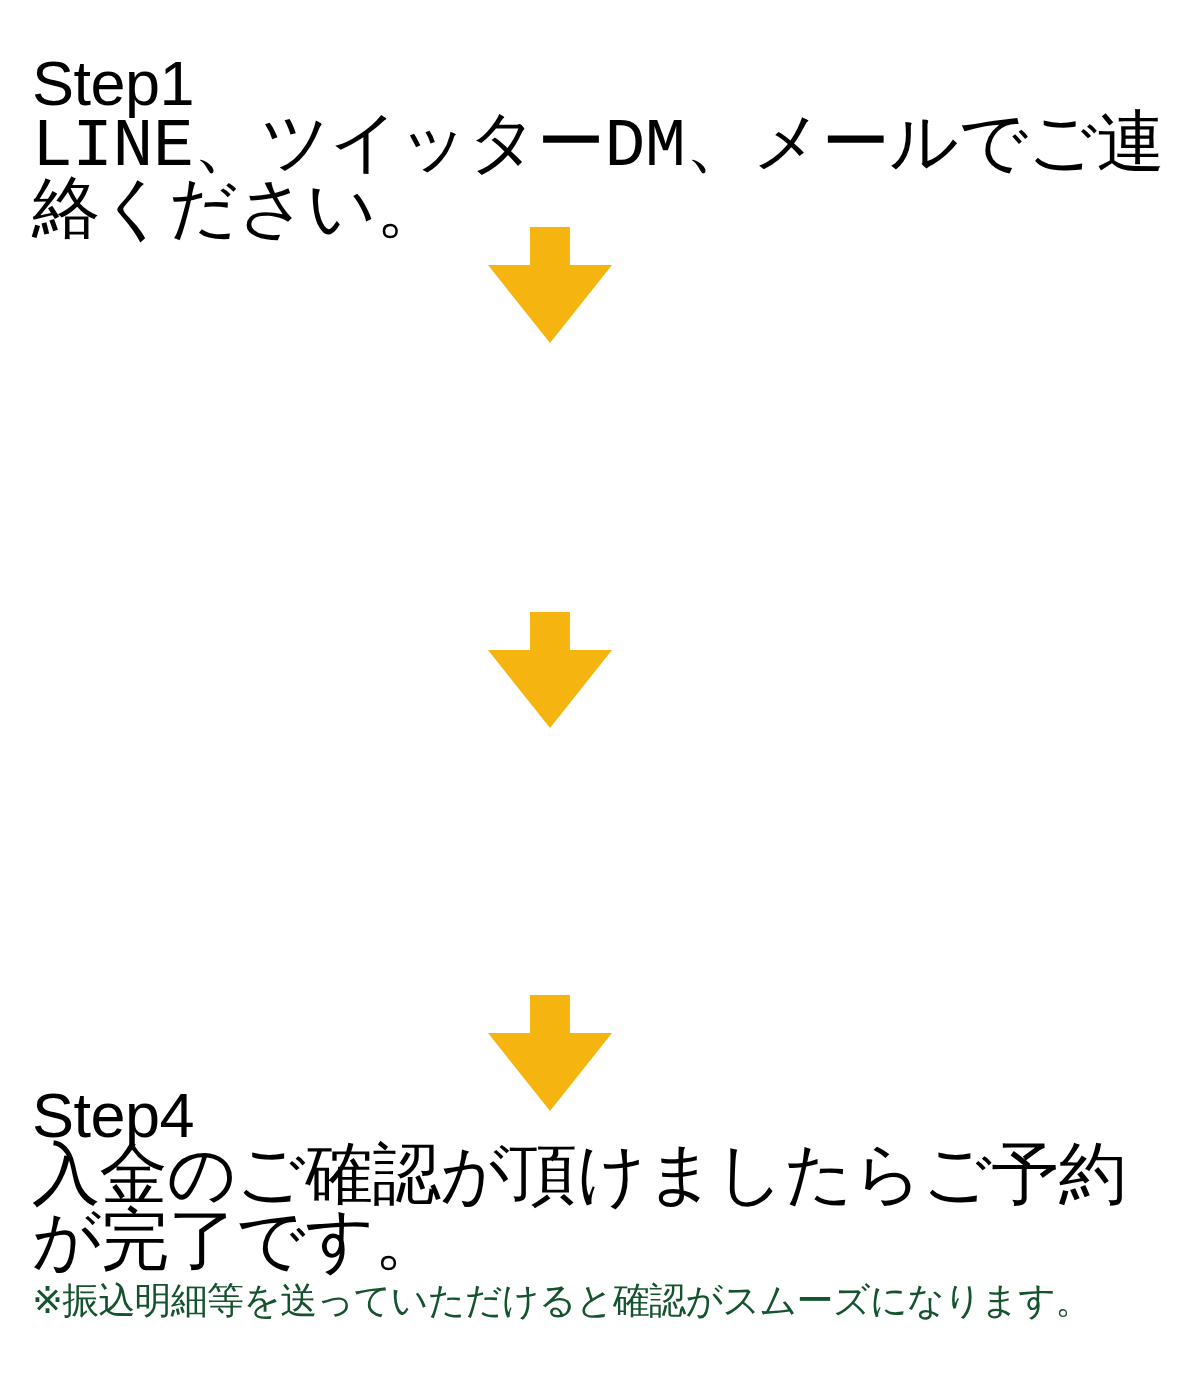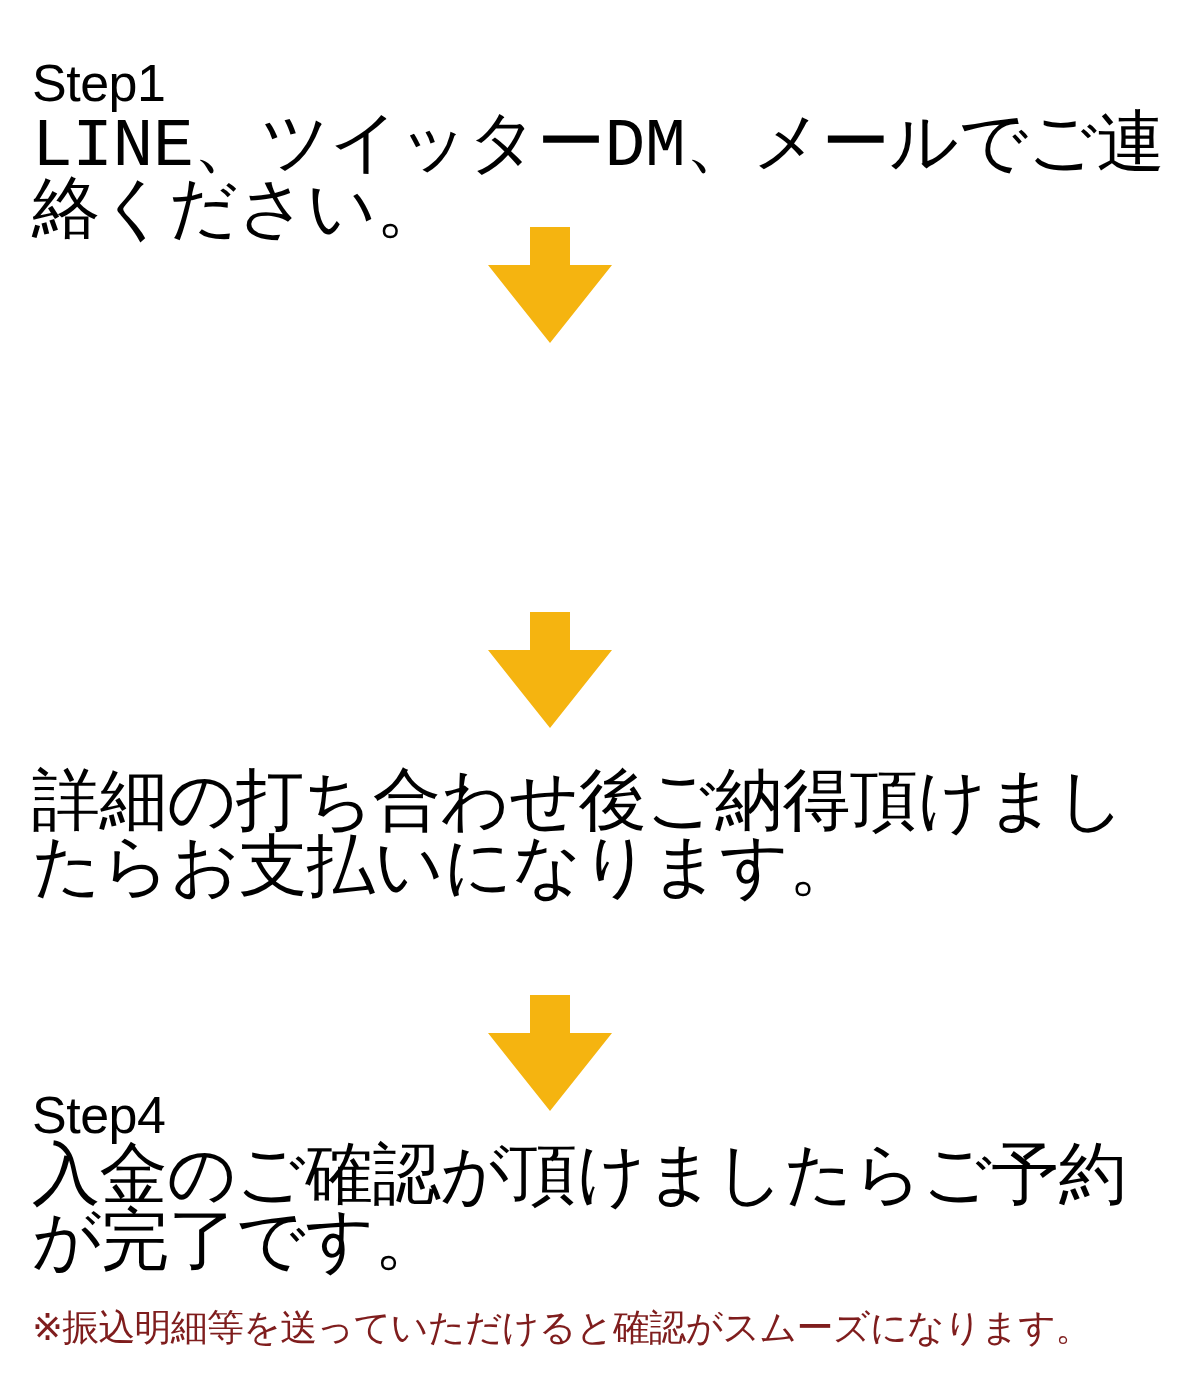--- a/index.html
+++ b/index.html
@@ -28,21 +28,21 @@
     padding: 0;
   }
 
   .step-block {
     position: absolute;
     left: 32px;
     width: 1140px;
   }
 
   .step-heading {
-    font-size: 52px;
+    font-size: 63px;
     line-height: 62px;
     font-weight: 400;
     letter-spacing: -0.5px;
     color: #000000;
     white-space: nowrap;
   }
 
   .step-body {
     font-size: 68px;
     line-height: 66px;
@@ -50,23 +50,22 @@
     letter-spacing: -0.5px;
     color: #000000;
     font-family: Liberation Mono, monospace;
   }
 
   .step-note {
     font-size: 37px;
     line-height: 46px;
     font-weight: 500;
     letter-spacing: -0.8px;
-    color: #7f1d1d;
+    color: #14532d;
     white-space: nowrap;
-    margin-top: 27px;
   }
 
   
   .arrow {
     position: absolute;
     width: 124px;
     height: 116px;
     left: 488px;
   }
   .arrow svg {
@@ -103,21 +102,20 @@
   <div class="step-block" id="step-2">
   </div>
 
   <div class="arrow" id="arrow-2">
     <svg viewBox="0 0 124 116" xmlns="http://www.w3.org/2000/svg" aria-hidden="true">
       <polygon points="42,0 82,0 82,38 124,38 62,116 0,38 42,38" fill="#F5B410"></polygon>
     </svg>
   </div>
 
   <div class="step-block" id="step-3">
-    <div class="step-body">詳細の打ち合わせ後ご納得頂けましたらお支払いになります。</div>
   </div>
 
   <div class="arrow" id="arrow-3">
     <svg viewBox="0 0 124 116" xmlns="http://www.w3.org/2000/svg" aria-hidden="true">
       <polygon points="42,0 82,0 82,38 124,38 62,116 0,38 42,38" fill="#F5B410"></polygon>
     </svg>
   </div>
 
   <div class="step-block" id="step-4">
     <div class="step-heading">Step4</div>

